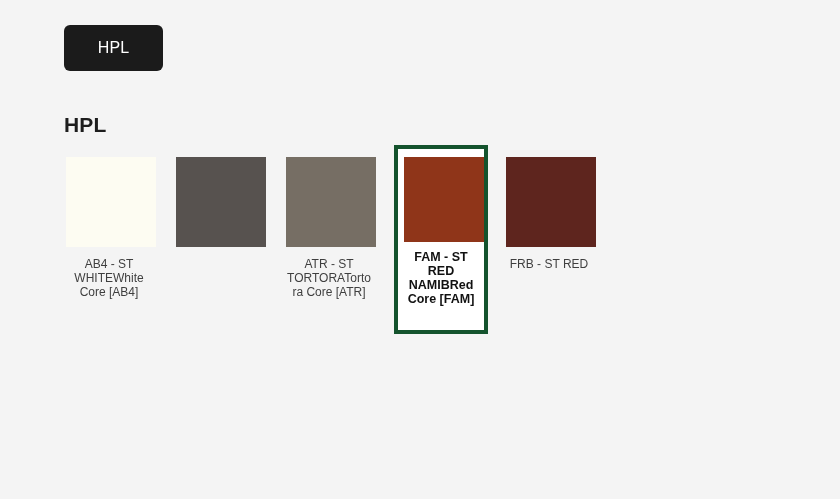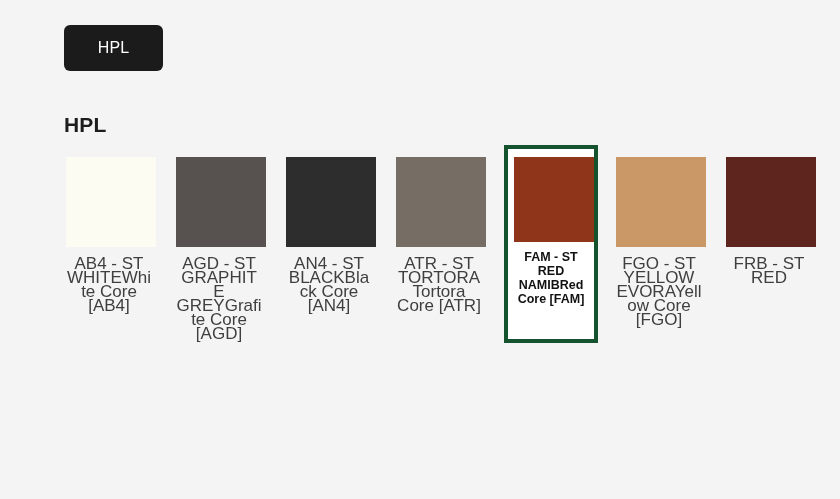--- a/index.html
+++ b/index.html
@@ -99,21 +99,21 @@
     overflow: hidden;
     background-color: #ccc;
   }
   .card.selected .swatch {
     width: 80px;
     height: 85px;
   }
 
   .label {
     margin-top: 10px;
-    font-size: 17px;
+    font-size: 12px;
     line-height: 14px;
     text-align: center;
     color: #3f3f3f;
     word-break: break-word;
   }
   .card.selected .label {
     font-weight: bold;
     color: #111111;
     margin-top: 8px;
     font-size: 12.5px;
@@ -181,37 +181,28 @@
 
   <div class="section-title">HPL</div>
 
   <div class="grid">
       <div class="card">
         <div class="swatch" style="background-color: rgb(253, 252, 242);"></div>
         <div class="label">AB4 - ST WHITEWhite Core [AB4]</div>
       </div>
       <div class="card">
         <div class="swatch" style="background-color: rgb(87, 82, 79);"></div>
-        <div class="label">AGD - ST GRAPHITE GREYGrafite Core [AGD]</div>
-      </div>
-      <div class="card">
-        <div class="swatch" style="background-color: rgb(46, 45, 45);"></div>
-        <div class="label">AN4 - ST BLACKBlack Core [AN4]</div>
       </div>
       <div class="card">
         <div class="swatch" style="background-color: rgb(118, 110, 100);"></div>
         <div class="label">ATR - ST TORTORATortora Core [ATR]</div>
       </div>
       <div class="card selected">
         <div class="swatch" style="background-color: rgb(143, 53, 25);"></div>
         <div class="label">FAM - ST RED NAMIBRed Core [FAM]</div>
       </div>
       <div class="card">
-        <div class="swatch" style="background-color: rgb(202, 151, 103);"></div>
-        <div class="label">FGO - ST YELLOW EVORAYellow Core [FGO]</div>
-      </div>
-      <div class="card">
         <div class="swatch" style="background-color: rgb(94, 37, 30);"></div>
         <div class="label">FRB - ST RED</div>
       </div>
     </div>
 
 </div>
 
 </body></html>

